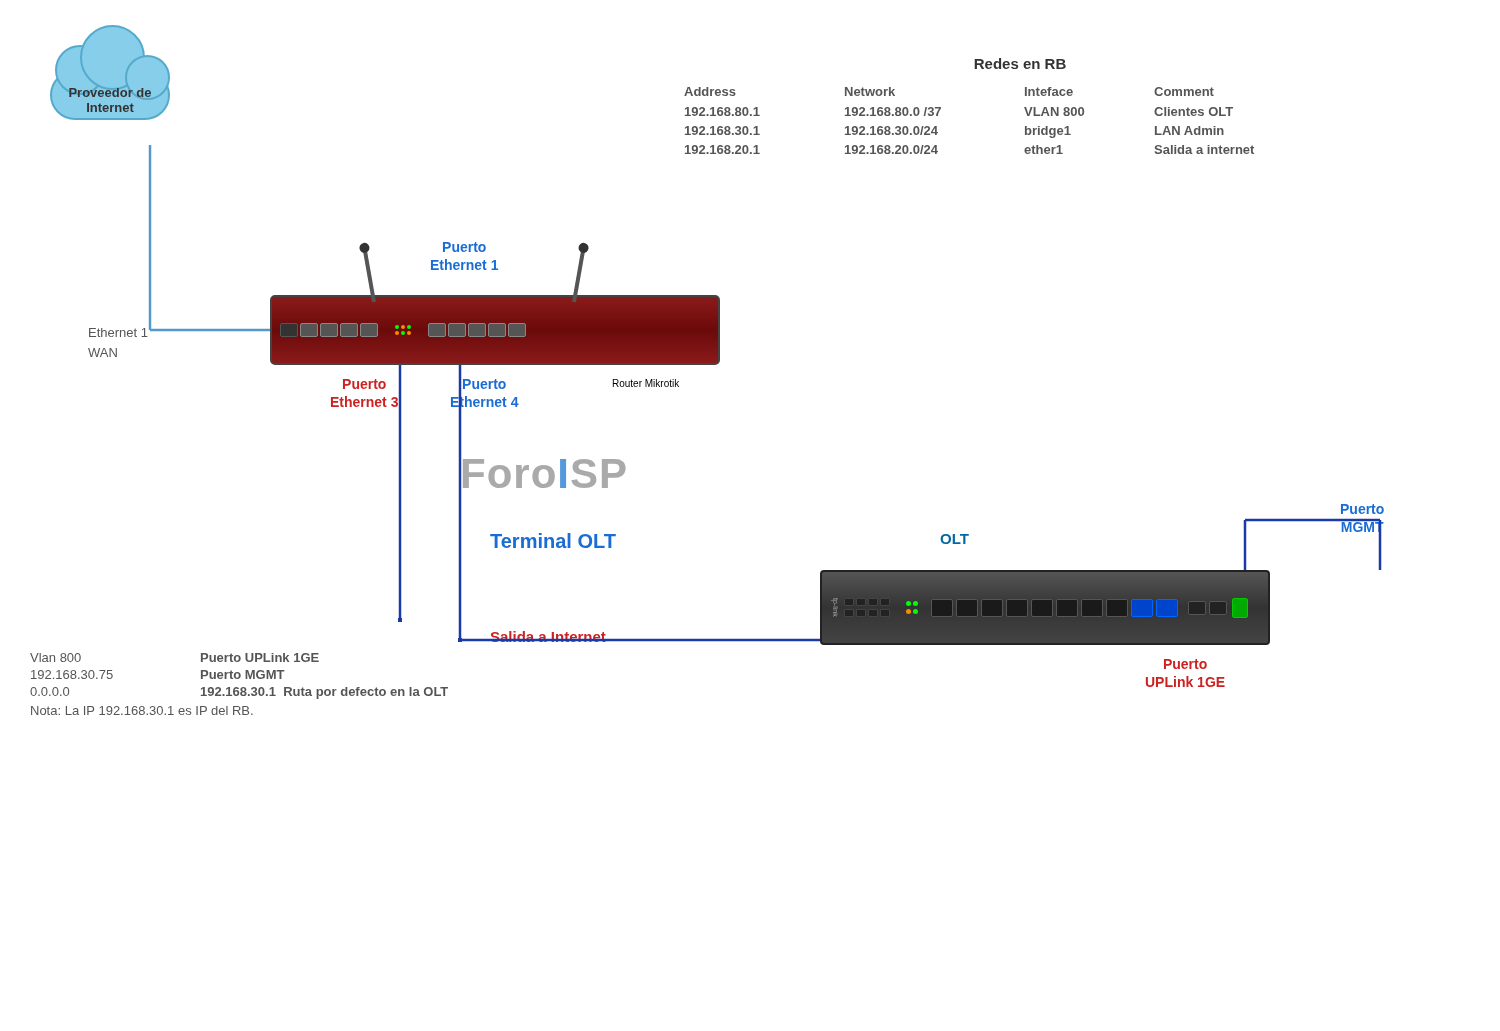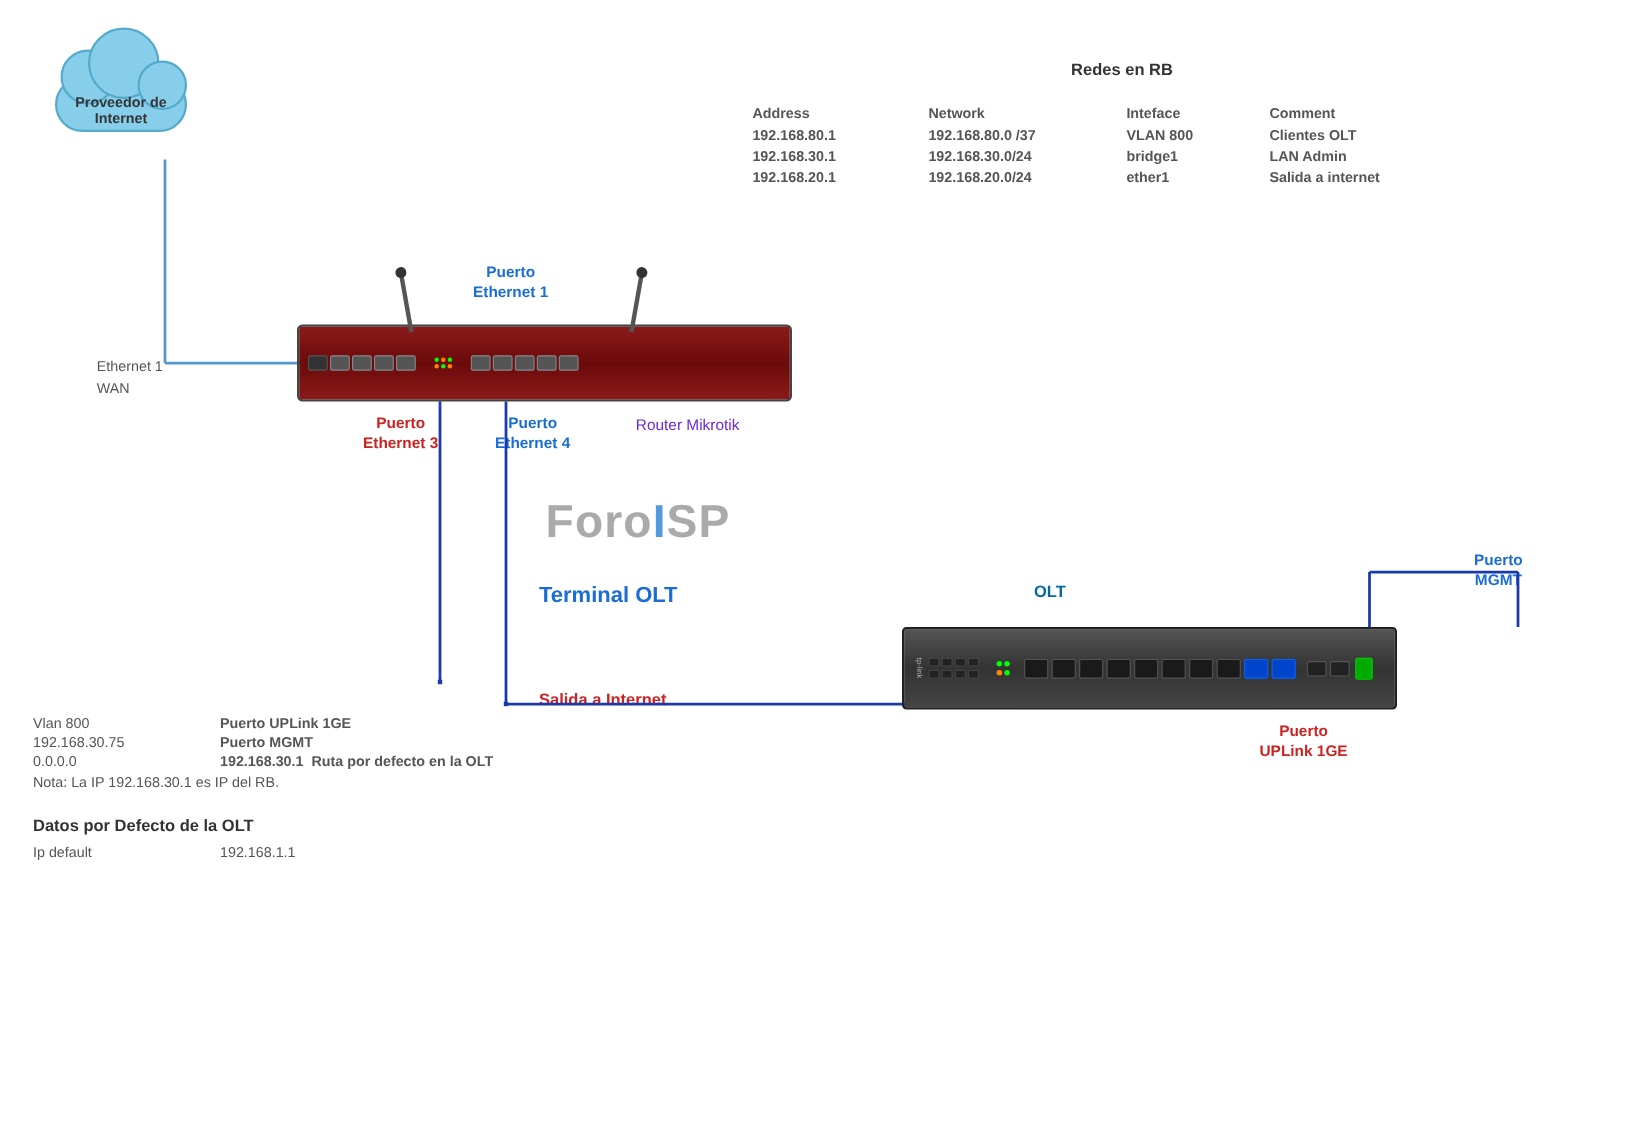--- a/index.html
+++ b/index.html
@@ -252,21 +252,20 @@
     .table-grid {
       display: grid;
       grid-template-columns: 160px 180px 130px 180px;
       gap: 2px 0;
     }
     .table-header {
       font-size: 13px;
       font-weight: bold;
       color: #555;
       padding: 2px 4px;
-      margin-top: 11px;
     }
     .table-cell {
       font-size: 13px;
       color: #555;
       padding: 1px 4px;
       font-weight: bold;
     }
 
     
     .port-label-blue {
@@ -288,21 +287,21 @@
     .watermark {
       position: absolute;
       top: 450px;
       left: 460px;
       font-size: 42px;
       color: #ccc;
       font-weight: bold;
       letter-spacing: 1px;
       z-index: 1;
     }
-    .watermark span.foro { color: #aaa; padding-left: 36px; }
+    .watermark span.foro { color: #aaa; }
     .watermark span.i-letter { color: #5599dd; }
     .watermark span.sp { color: #aaa; }
 
     
     .bottom-section {
       position: absolute;
       top: 650px;
       left: 30px;
       width: 500px;
     }
@@ -352,23 +351,23 @@
       top: 530px;
       left: 940px;
       font-size: 15px;
       color: #0369a1;
       font-weight: bold;
     }
 
     .router-label {
       position: absolute;
       top: 378px;
-      left: 578px;
-      font-size: 14px;
-      color: #6d28d9;
+      left: 612px;
+      font-size: 10px;
+      color: #000000;
     }
 
     .ethernet1-label {
       position: absolute;
       top: 323px;
       left: 88px;
       font-size: 13px;
       color: #555;
       line-height: 1.5;
     }
@@ -561,20 +560,13 @@
     <span class="info-bold">Puerto UPLink 1GE</span>
     <span class="info-key">192.168.30.75</span>
     <span class="info-bold">Puerto MGMT</span>
     <span class="info-key">0.0.0.0</span>
     <span class="info-bold">
       <span>192.168.30.1</span>&nbsp;&nbsp;<span>Ruta  por defecto en la OLT</span>
     </span>
   </div>
   <div class="note-text">Nota: La IP 192.168.30.1 es IP del RB.</div>
 
-  <div style="margin-top: 24px;">
-    <div class="section-title">Datos por Defecto de la OLT</div>
-    <div class="info-grid">
-      <span class="info-key">Ip default</span>
-      <span class="info-val">192.168.1.1</span>
-    </div>
-  </div>
 </div>
 
 </body></html>

